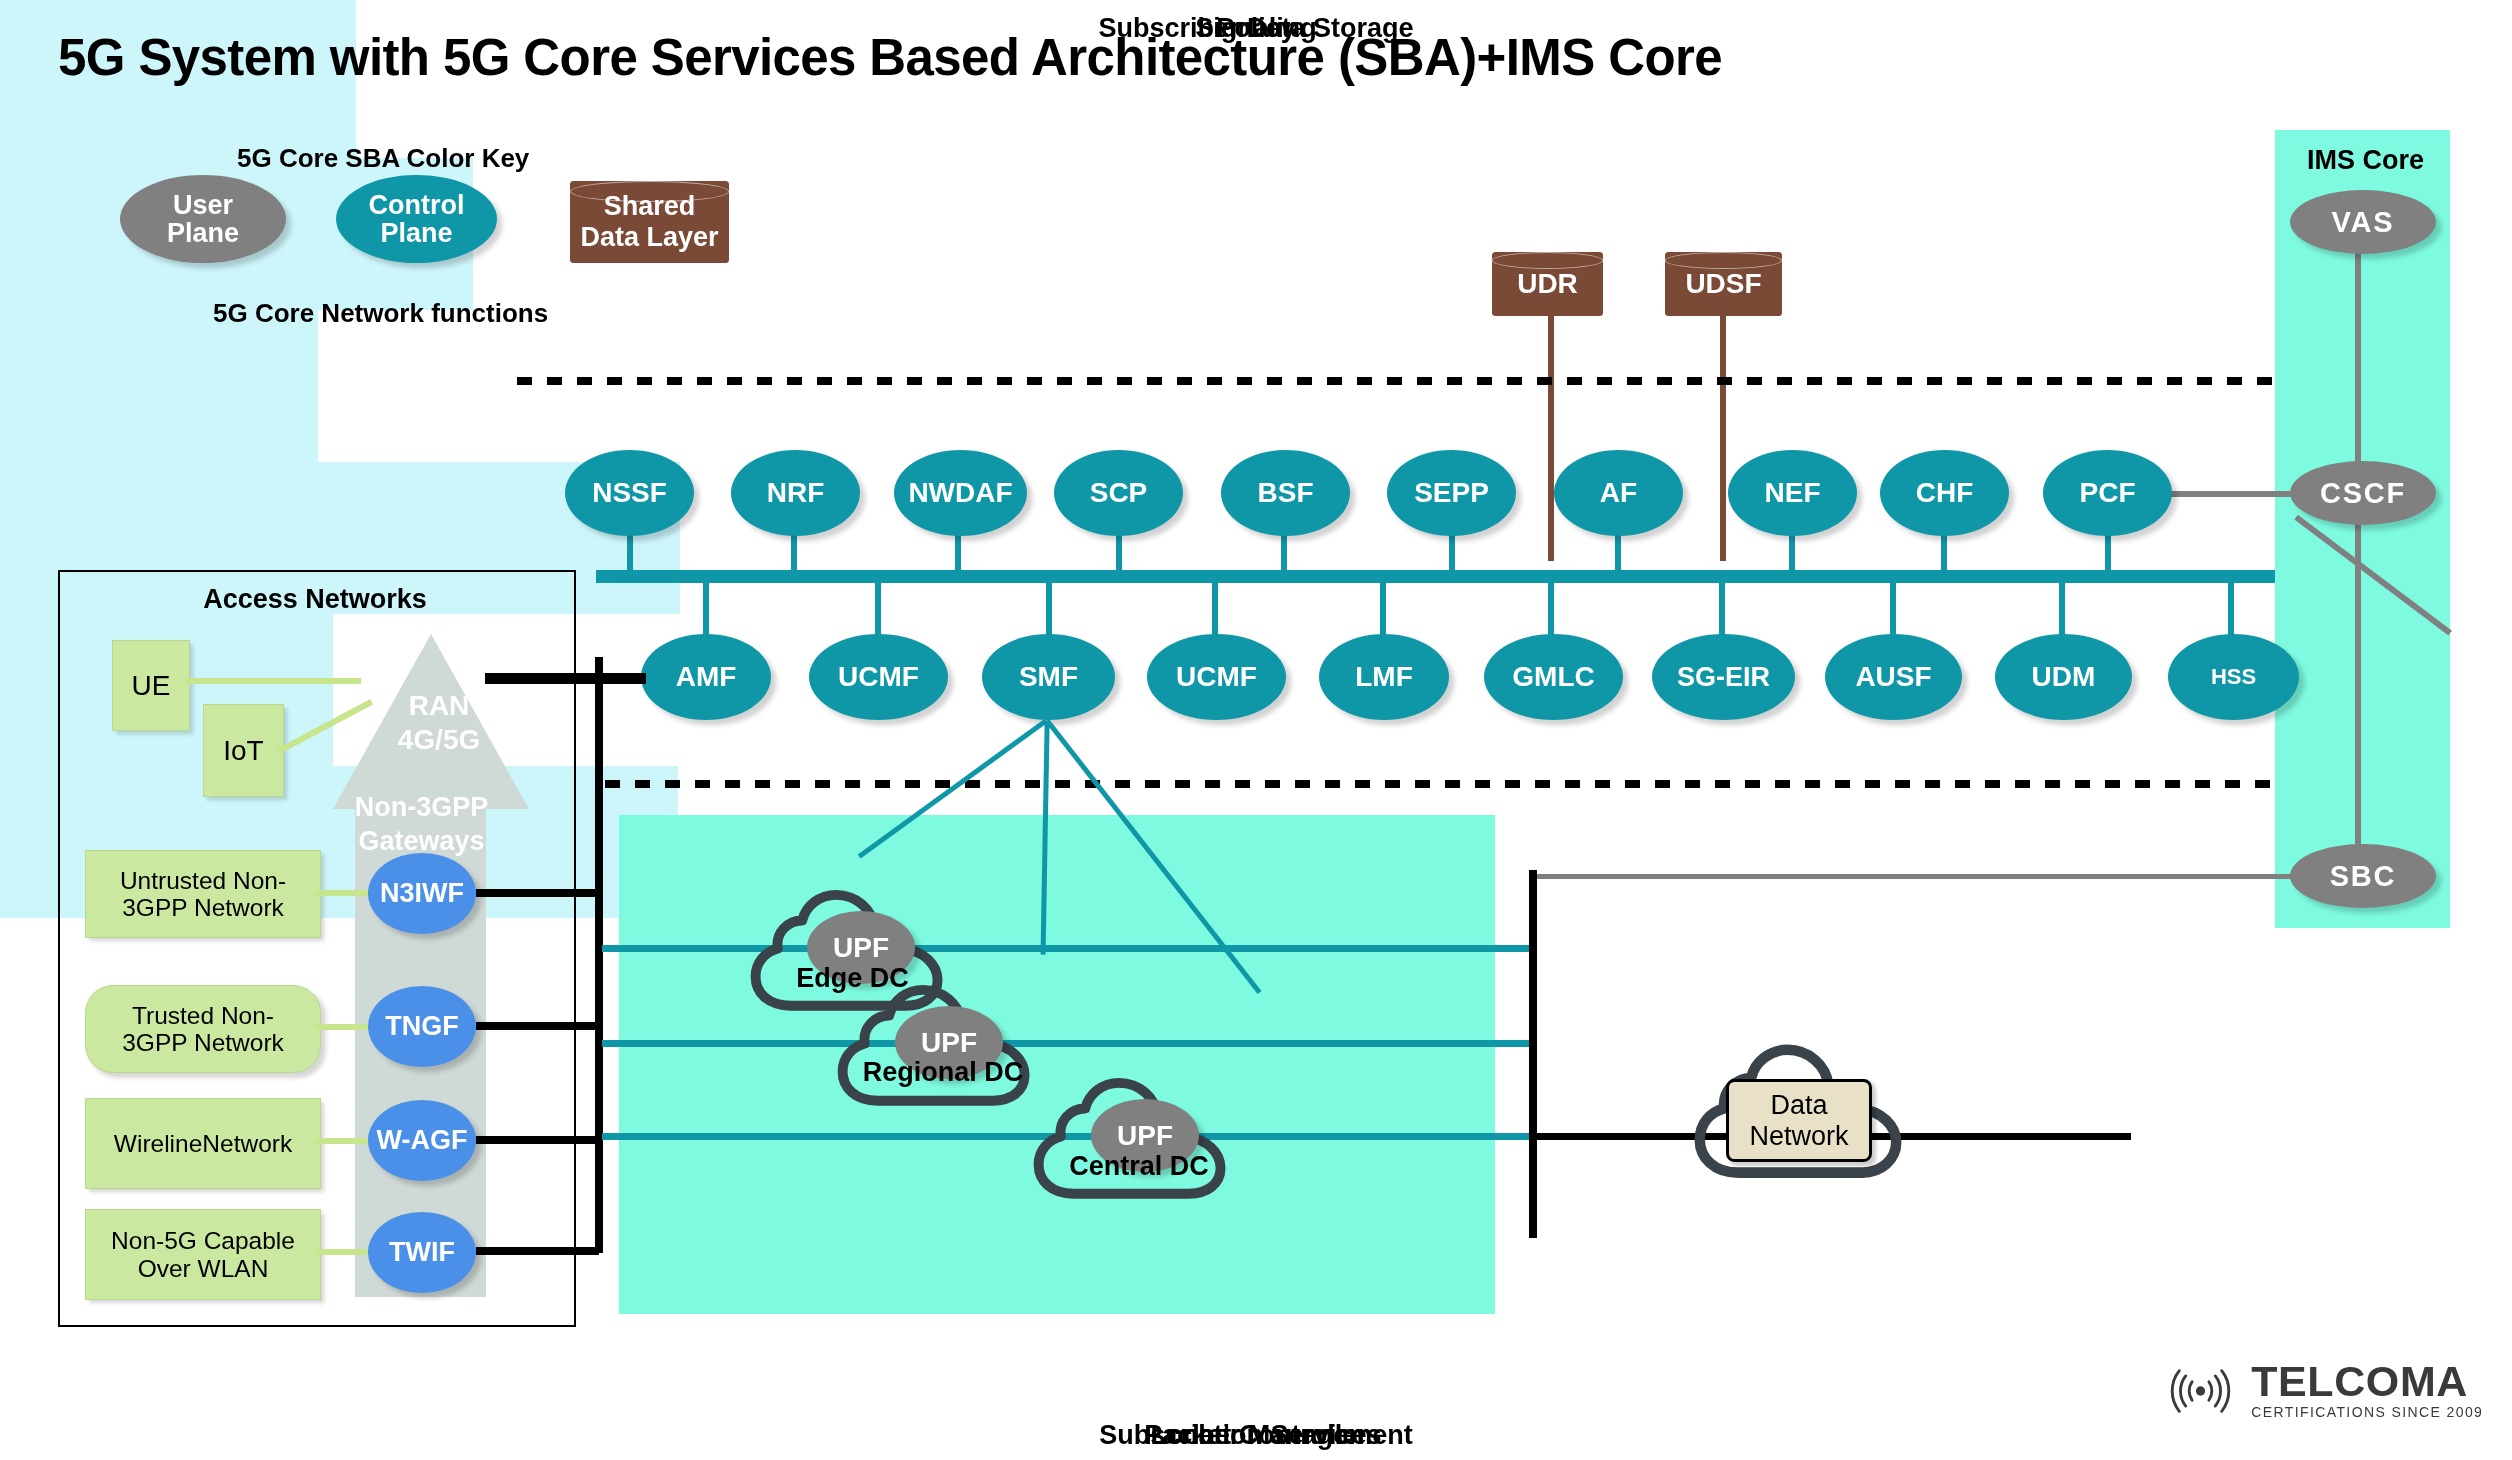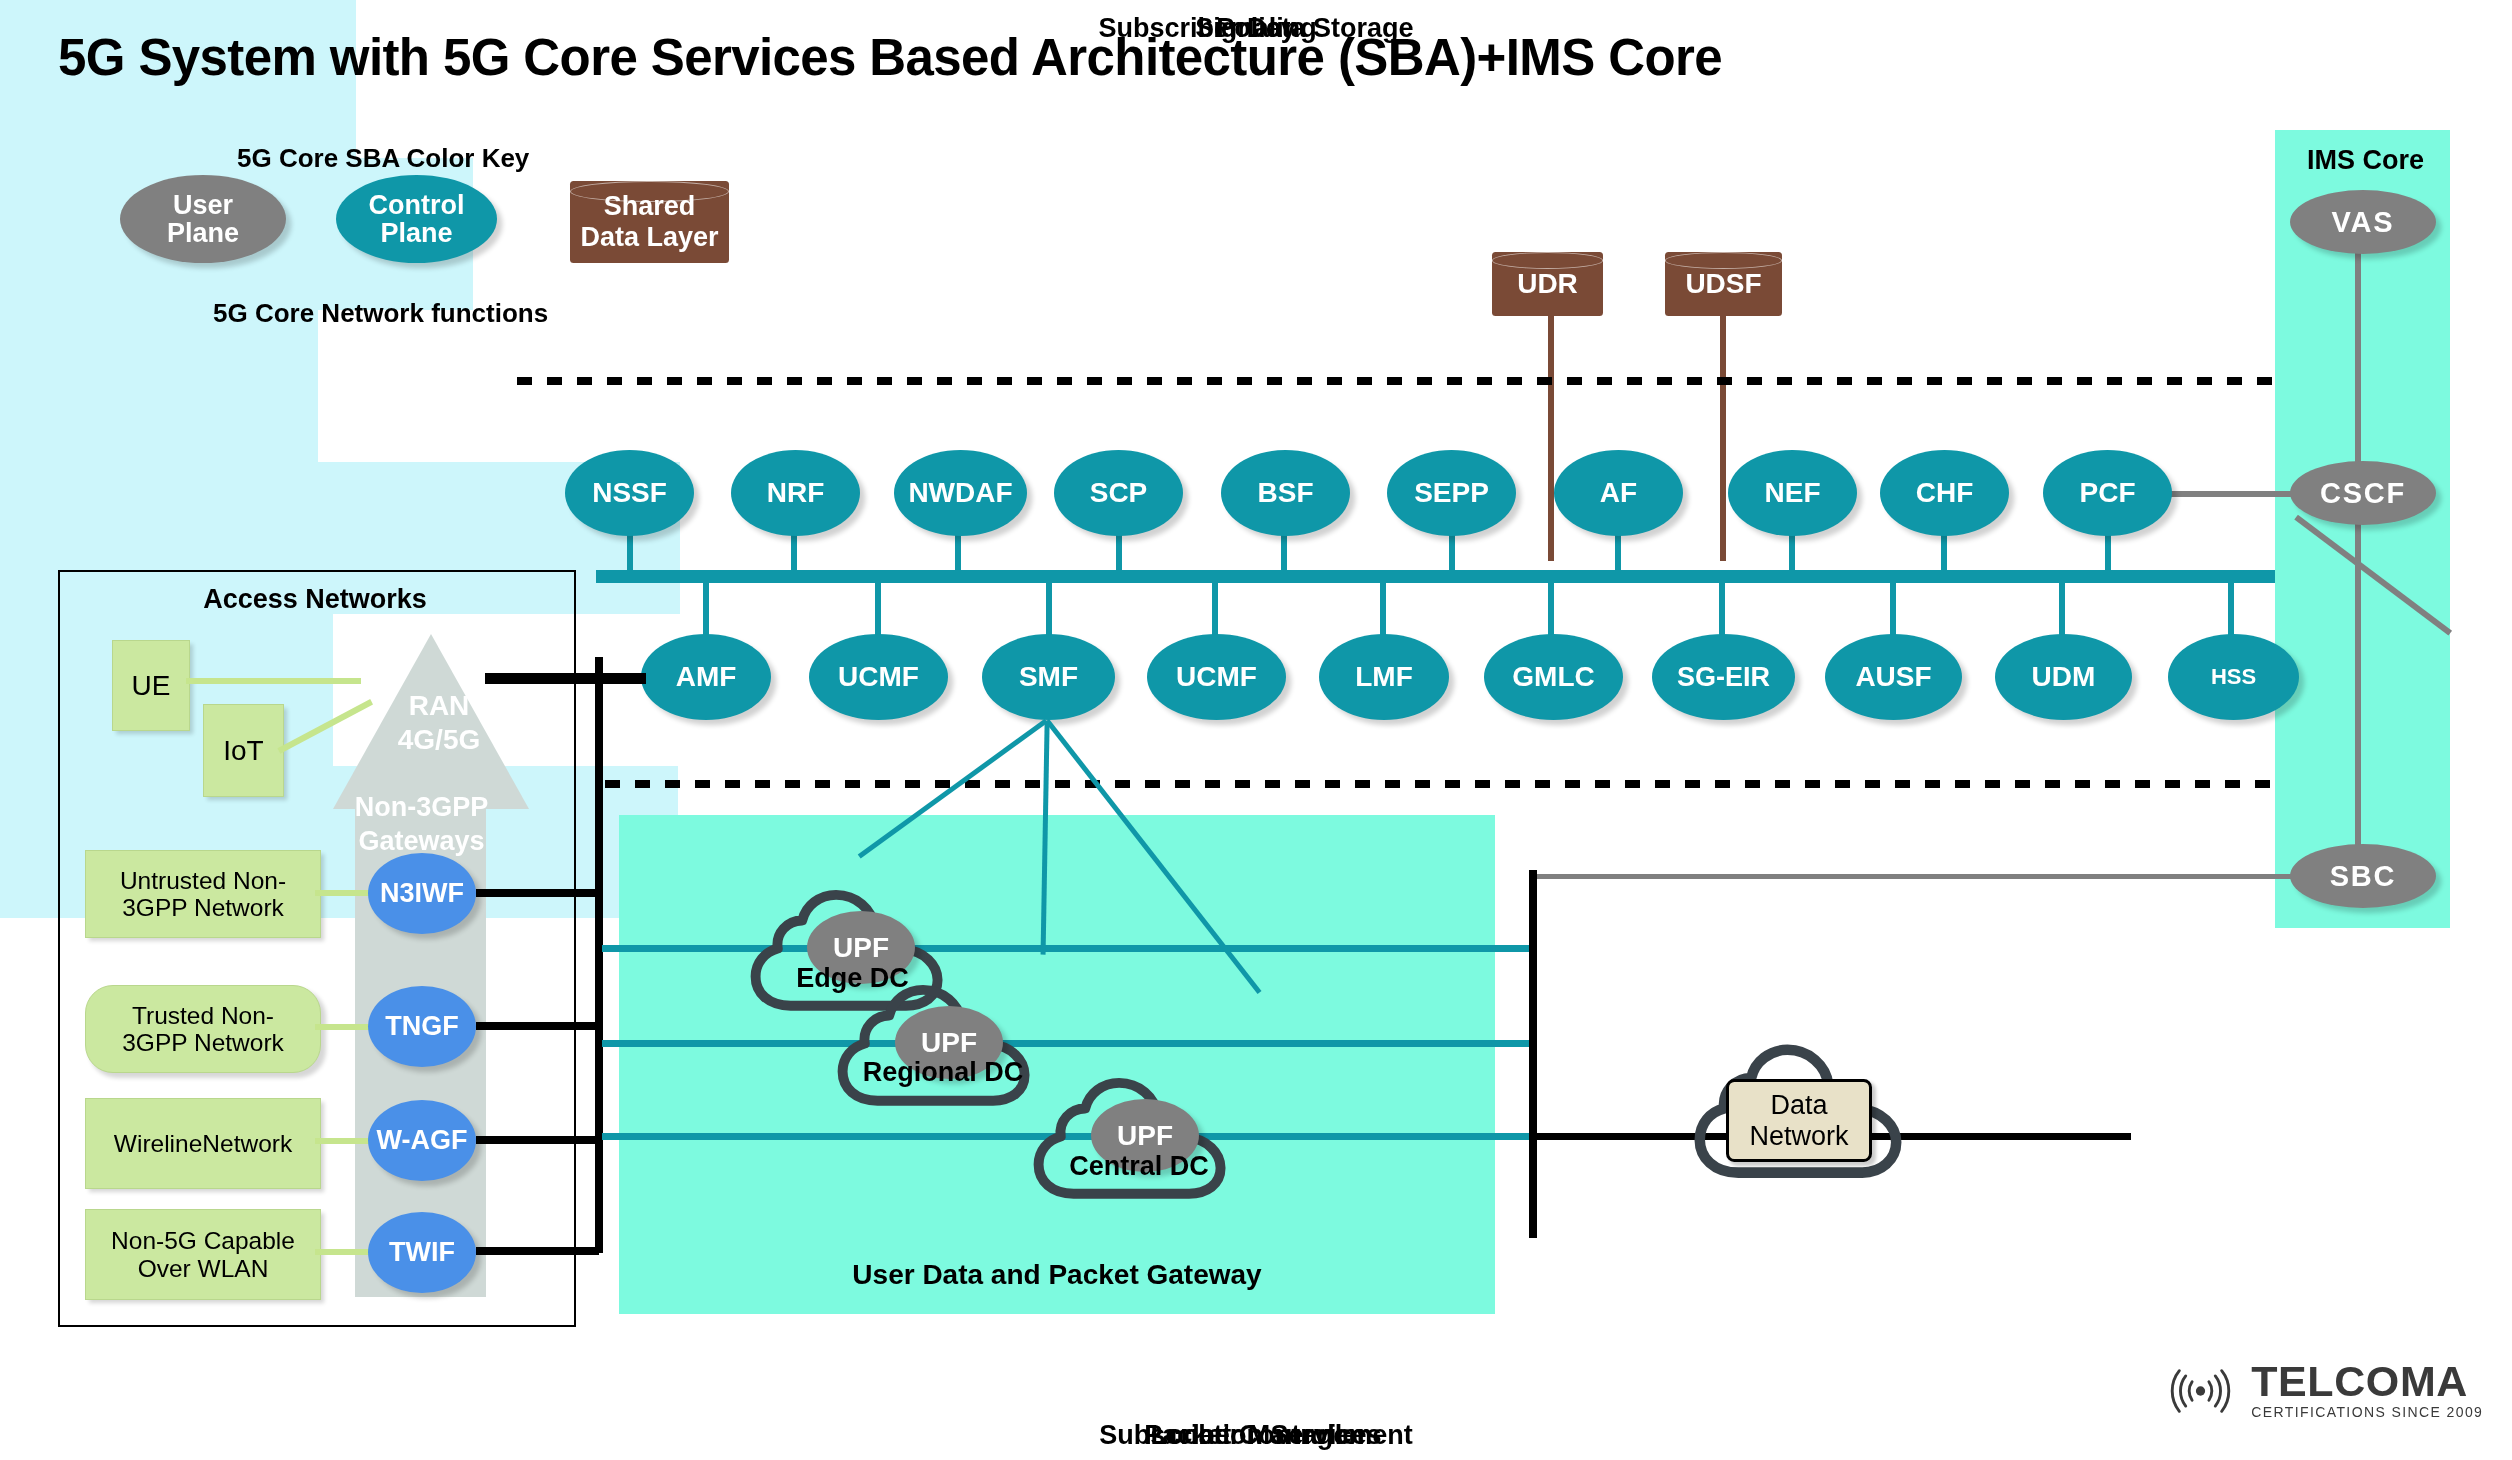--- a/index.html
+++ b/index.html
@@ -304,21 +304,20 @@
     </div>
   <div class="ln grn" style="left:315px;top:1249px;width:69px;height:6.4px;"></div>
   <div class="node gw" style="left:368px;top:1212px;width:108px;height:81px;font-size:27px;">
     <span>TWIF</span>
     </div>
   <div class="ln k" style="left:476px;top:1247px;width:123px;height:8.2px;"></div>
 
   <div class="ln k" style="left:485px;top:673px;width:161px;height:10.5px;"></div>
 
   <div class="abs" style="left:619px;top:815px;width:876px;height:499px;background:#7dfadf;"></div>
-  <div class="abs lbl" style="left:619px;top:1259px;width:876px;text-align:center;font-size:28px;">User Data and Packet Gateway</div>
 
   <div class="ln" style="left:602px;top:945px;width:935px;height:7px;"></div>
   <div class="ln" style="left:602px;top:1040px;width:935px;height:7px;"></div>
   <div class="ln" style="left:602px;top:1133px;width:935px;height:7px;"></div>
 
   <div class="ln diag" style="left:1046px;top:718px;width:231px;height:5.3px;transform:rotate(144deg);"></div>
   <div class="ln diag" style="left:1047px;top:718px;width:234px;height:5.3px;transform:rotate(91deg);"></div>
   <div class="ln diag" style="left:1047px;top:718px;width:345px;height:5.3px;transform:rotate(52deg);"></div>
 
   <div class="cloud" style="left:745px;top:882px;width:216px;height:140px;">

